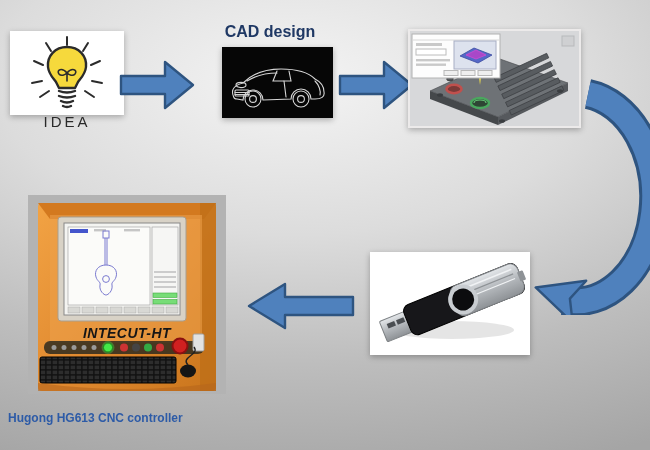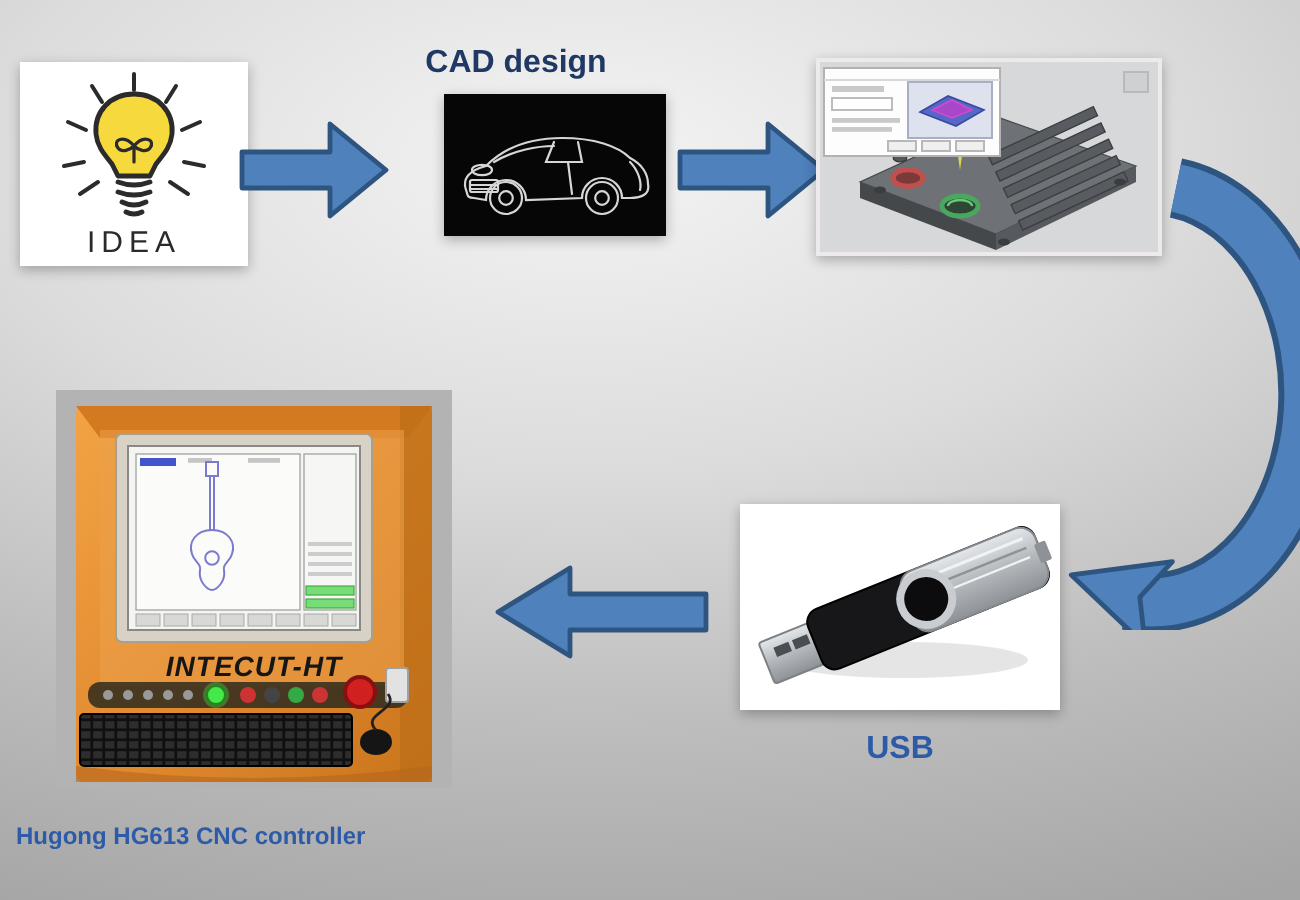--- a/index.html
+++ b/index.html
@@ -13,21 +13,21 @@
   .title{font-weight:bold;font-size:16px;color:#1f3864;text-align:center;line-height:1.1;}
   .title-bottom{font-weight:bold;font-size:12px;color:#2d5ba7;}
   .idea-label{font-size:15px;letter-spacing:3px;color:#2a2a2a;text-align:center;margin-top:-2px;}
   svg{display:block;}
 </style>
 </head>
 <body>
 
 <div class="slide">
 
-  <div class="abs tile" style="left:10px;top:31px;width:114px;height:102px;">
+  <div class="abs tile" style="left:10px;top:31px;width:114px;height:84px;">
     <svg width="114" height="84" viewBox="0 0 114 84">
       <g stroke="#2b2b2b" stroke-width="2" stroke-linecap="round" fill="none">
         <line x1="57" y1="6" x2="57" y2="14"></line>
         <line x1="36" y1="12" x2="41" y2="20"></line>
         <line x1="78" y1="12" x2="73" y2="20"></line>
         <line x1="24" y1="30" x2="33" y2="34"></line>
         <line x1="90" y1="30" x2="81" y2="34"></line>
         <line x1="22" y1="52" x2="32" y2="50"></line>
         <line x1="92" y1="52" x2="82" y2="50"></line>
         <line x1="30" y1="66" x2="39" y2="60"></line>
@@ -42,21 +42,21 @@
         <path d="M53,75 Q57,77 61,75"></path>
       </g>
     </svg>
     <div class="idea-label">IDEA</div>
   </div>
 
   <svg class="abs" style="left:119px;top:58px;" width="78" height="54" viewBox="0 0 78 54">
     <path d="M2,18 L46,18 L46,4 L74,27 L46,50 L46,36 L2,36 Z" fill="#4f81bd" stroke="#2e5480" stroke-width="2.4" stroke-linejoin="round"></path>
   </svg>
 
-  <div class="abs title" style="left:188px;top:23px;width:140px;">CAD design</div>
+  <div class="abs title" style="left:200px;top:23px;width:140px;">CAD design</div>
   <div class="abs tile" style="left:222px;top:47px;width:111px;height:71px;background:#060606;">
     <svg width="111" height="71" viewBox="0 0 111 71">
       <g fill="none" stroke="#d6d6d6" stroke-width="1.1" stroke-linecap="round">
         <path d="M11,48 C9,42 13,38 21,36 C31,26 45,22 59,22 C75,22 87,26 93,32 C99,35 102,40 102,45 C103,50 99,52 93,52 L89,52 A10,10 0 0 0 69,52 L41,53 A10,10 0 0 0 21,53 L15,52 C11,52 12,50 11,48 Z"></path>
         <circle cx="31" cy="52" r="8"></circle>
           <circle cx="31" cy="52" r="3.4"></circle>
         <circle cx="79" cy="52" r="8"></circle>
           <circle cx="79" cy="52" r="3.4"></circle>
         <path d="M55,24 L51,34 L69,34 L67,24"></path>
         <path d="M62,34 L64,50"></path>
@@ -227,17 +227,16 @@
         <rect x="-48" y="-16" width="122" height="32" rx="7" fill="#17171a" stroke="#000"></rect>
         <rect x="2" y="-16" width="72" height="32" rx="8" fill="url(#mtl)" stroke="#85898d"></rect>
         <line x1="8" y1="-10" x2="68" y2="-10" stroke="#f0f2f4" stroke-width="1.6"></line>
         <line x1="8" y1="-5" x2="68" y2="-5" stroke="#8e9296" stroke-width="1.2"></line>
         <line x1="8" y1="0" x2="68" y2="0" stroke="#f0f2f4" stroke-width="1.2"></line>
         <circle cx="12" cy="0" r="13" fill="#0c0c0e" stroke="#c9cdd1" stroke-width="4"></circle>
         <rect x="72" y="-5" width="6" height="10" rx="1" fill="#8e9296"></rect>
       </g>
     </svg>
   </div>
-  <div class="abs title" style="left:370px;top:366px;width:160px;color:#2d5ba7;">USB</div>
 
   <div class="abs title-bottom" style="left:8px;top:411px;">Hugong HG613 CNC controller</div>
 
 </div>
 
 </body></html>

